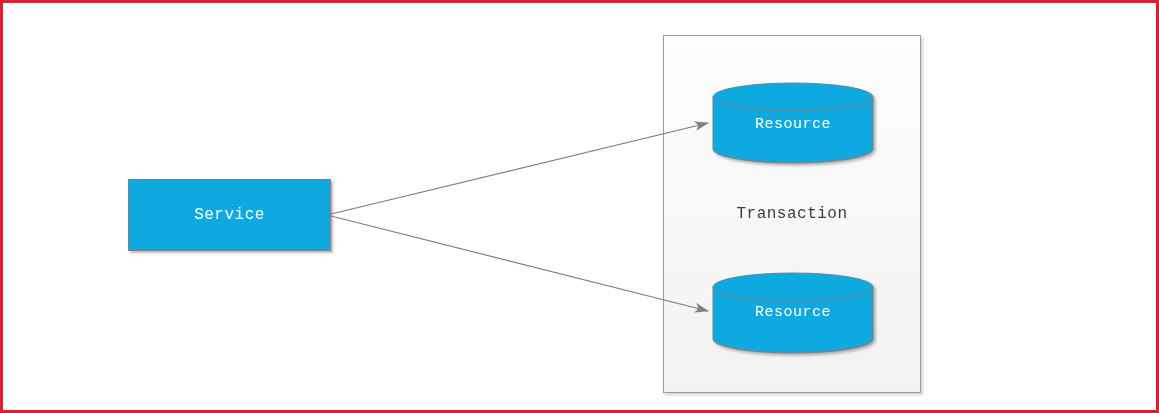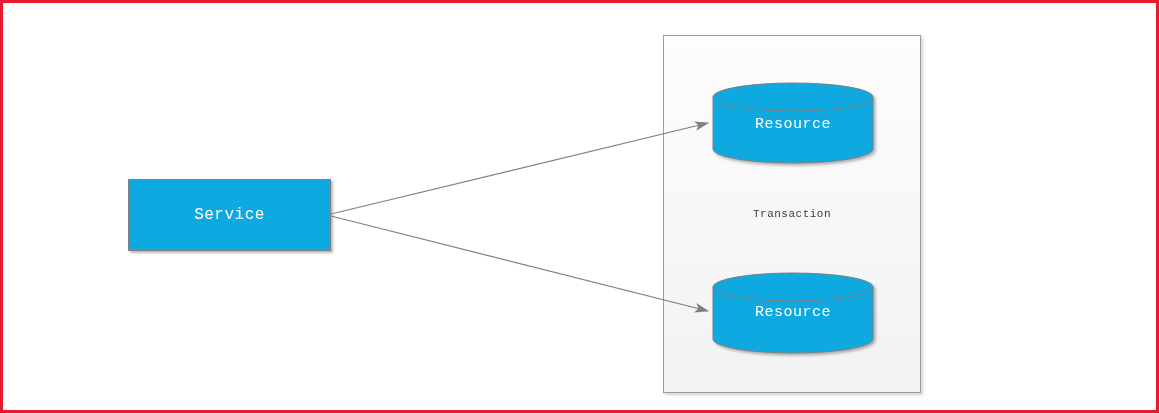--- a/index.html
+++ b/index.html
@@ -24,21 +24,21 @@
     height: 356px;
     border: 1px solid var(--container-stroke, #9b9b9b);
     background: linear-gradient(var(--container-fill-top, #fdfdfd), var(--container-fill-bottom, #f2f2f2));
     box-shadow: 2px 2px 3px rgba(0,0,0,0.18);
     display: flex;
     align-items: center;
     justify-content: center;
   }
   .transaction-label {
     color: var(--container-text, #3b3b3b);
-    font-size: 11px;
+    font-size: 16px;
     letter-spacing: 0.5px;
   }
   .service {
     position: absolute;
     left: 125px;
     top: 176px;
     width: 201px;
     height: 70px;
     background: var(--node-fill, #0fa9e1);
     border: 1px solid var(--node-stroke, #808080);

